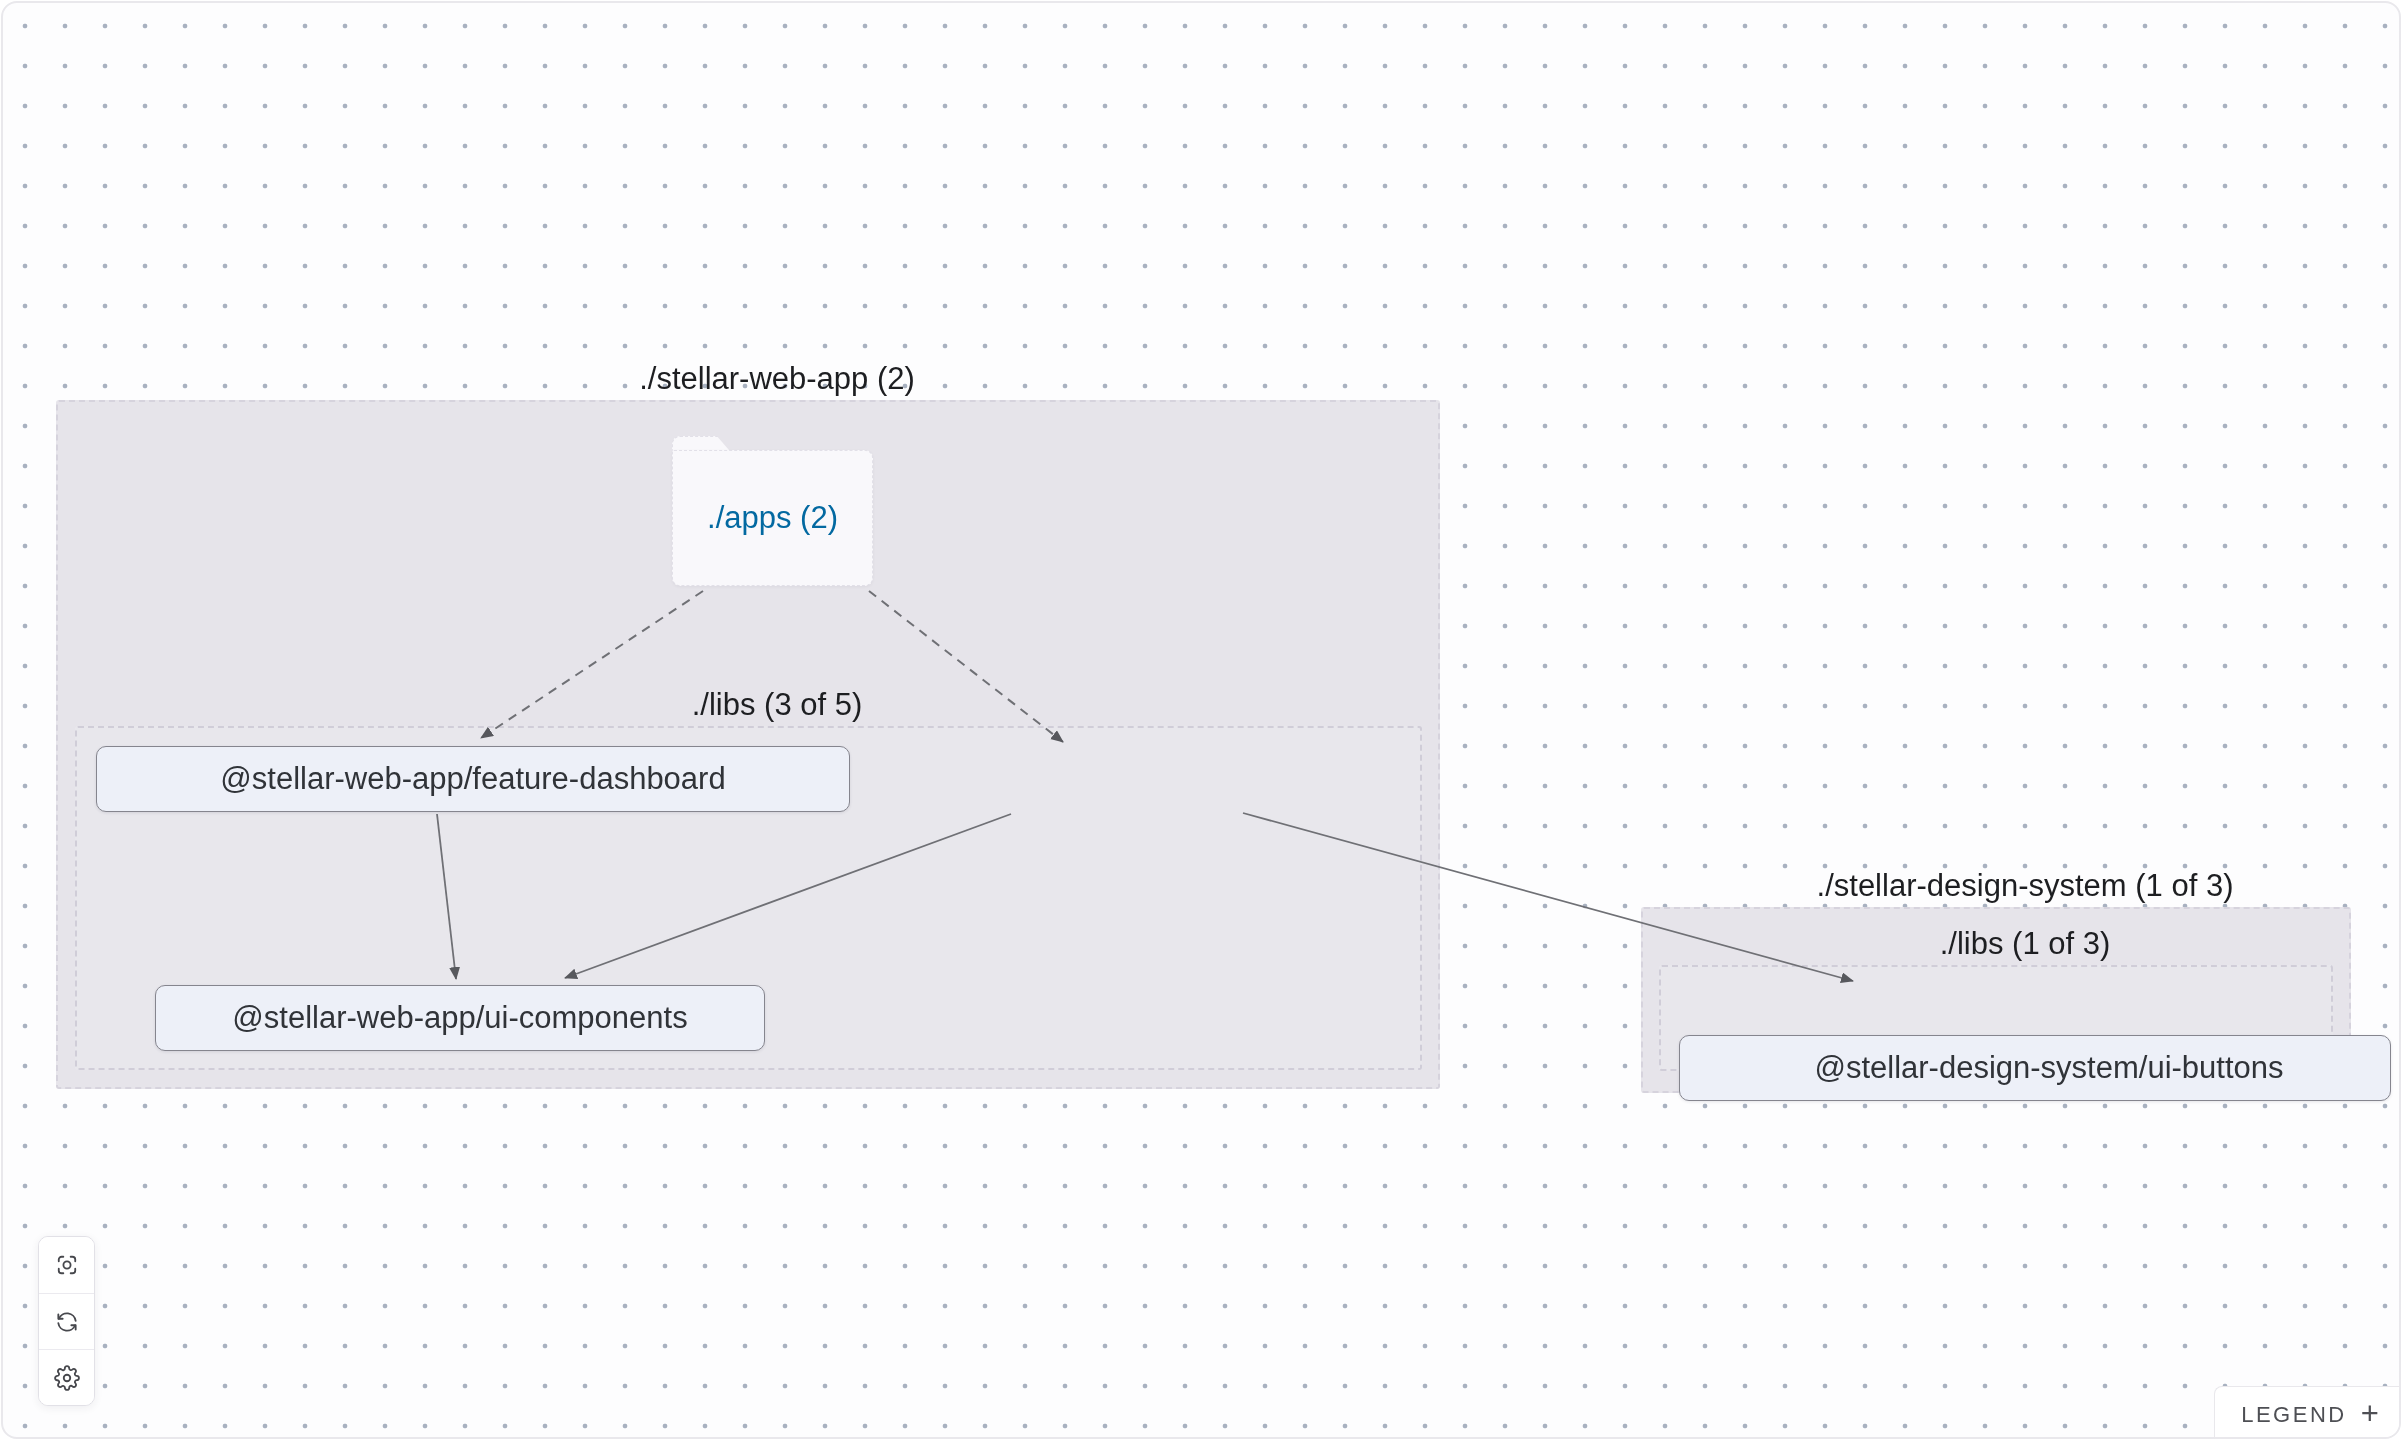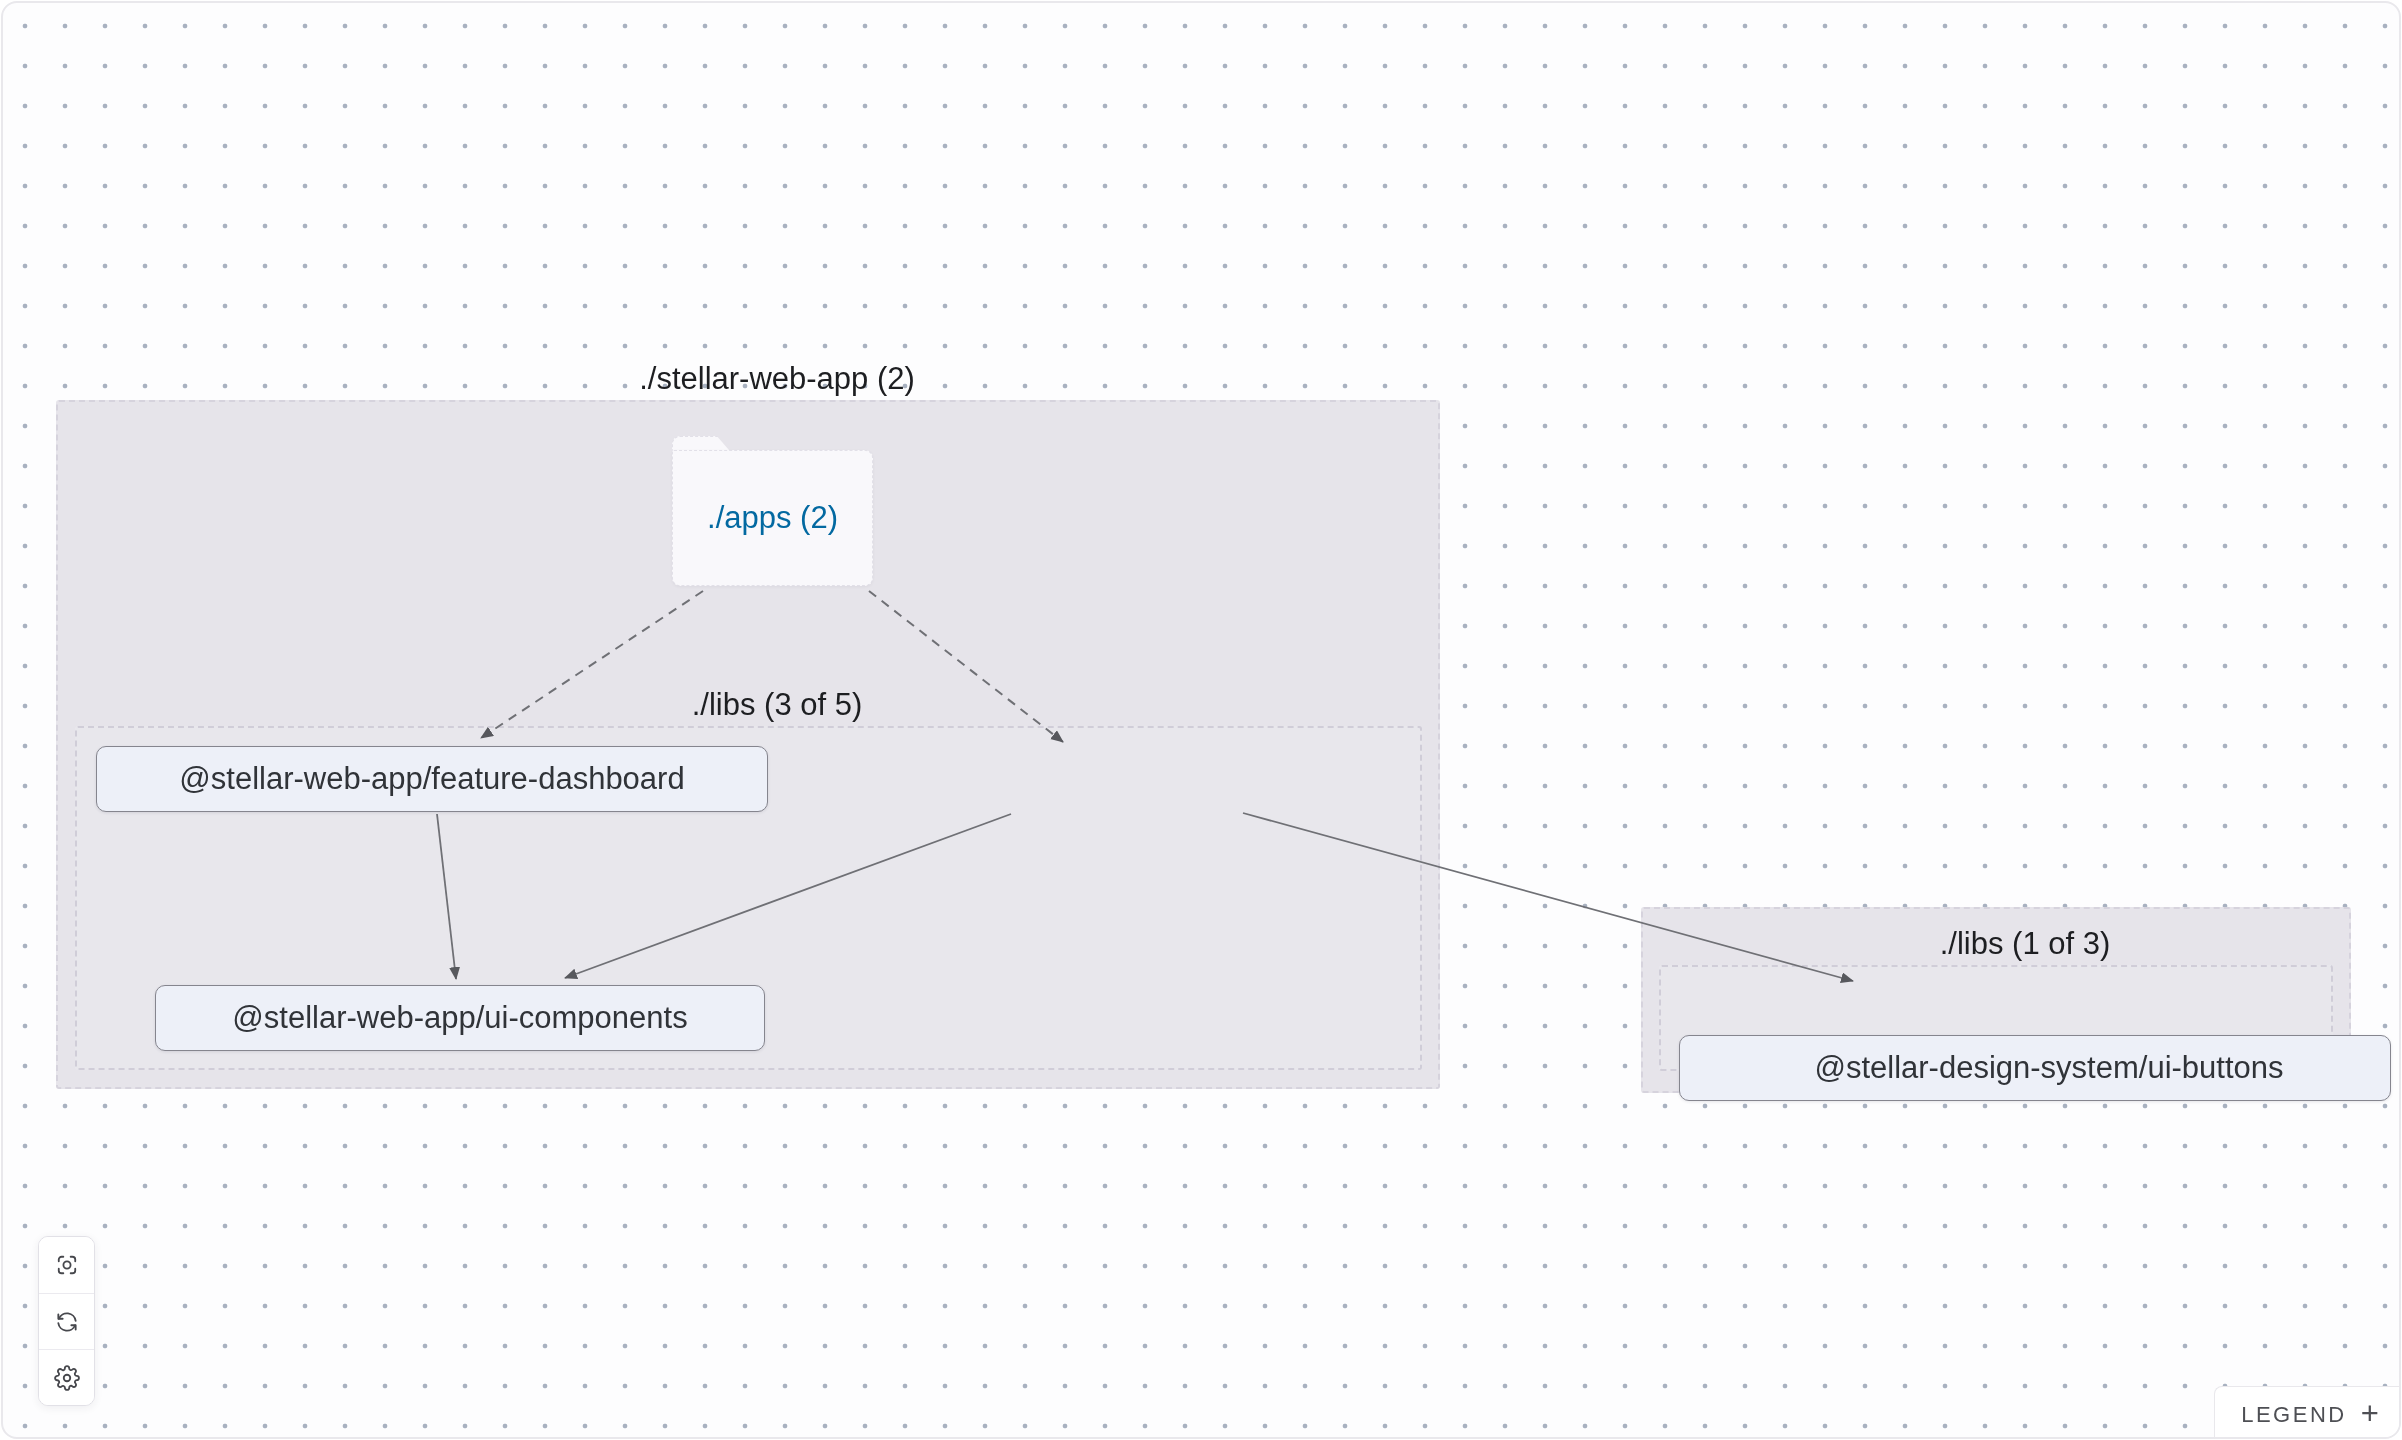--- a/index.html
+++ b/index.html
@@ -64,21 +64,21 @@
   .edge.solid{stroke-width:1.8;}
   .edge.dashed{stroke-width:2;stroke-dasharray:9 7;}
   
   .node{
     position:absolute;z-index:4;box-sizing:border-box;
     display:flex;align-items:center;justify-content:center;
     background:#edf0f8;border:1.5px solid #85858e;border-radius:10px;
     font-size:31px;color:#303338;white-space:nowrap;
     box-shadow:0 1px 3px rgba(60,60,80,0.12);
   }
-  #node-feature-dashboard{left:93px;top:743px;width:672px;height:66px;}
+  #node-feature-dashboard{left:93px;top:743px;width:754px;height:66px;}
   #node-feature-login{left:824px;top:743px;width:572px;height:66px;}
   #node-ui-components{left:152px;top:982px;width:610px;height:66px;}
   #node-ui-buttons{left:1676px;top:1032px;width:712px;height:66px;padding-left:28px;}
   
   #toolbar{
     position:absolute;left:35px;top:1233px;width:57px;z-index:10;
     background:#ffffff;border:1.5px solid #e2e1e7;border-radius:10px;
     box-shadow:0 2px 8px rgba(40,40,60,0.07);
     display:flex;flex-direction:column;box-sizing:border-box;overflow:hidden;
   }
@@ -104,20 +104,21 @@
 
 <div id="canvas">
 
   <div class="group" id="group-web-app"></div>
   <div class="subgroup" id="libs-web-app"></div>
   <div class="group" id="group-design-system"></div>
   <div class="subgroup" id="libs-design-system"></div>
 
   <div class="glabel" id="label-web-app">./stellar-web-app (2)</div>
   <div class="glabel" id="label-libs-web-app">./libs (3 of 5)</div>
+  <div class="glabel" id="label-design-system">./stellar-design-system (1 of 3)</div>
   <div class="glabel" id="label-libs-design-system">./libs (1 of 3)</div>
 
   <svg id="edges" width="2402" height="1440" viewBox="0 0 2402 1440">
     <defs>
       <marker id="arrow" markerUnits="userSpaceOnUse" markerWidth="14" markerHeight="12" refX="12" refY="5.5" orient="auto">
         <path d="M0,0 L13,5.5 L0,11 Z" fill="#57585d"></path>
       </marker>
     </defs>
     <line class="edge dashed" x1="700" y1="588" x2="478" y2="735" marker-end="url(#arrow)"></line>
     <line class="edge dashed" x1="866" y1="588" x2="1060" y2="739" marker-end="url(#arrow)"></line>

